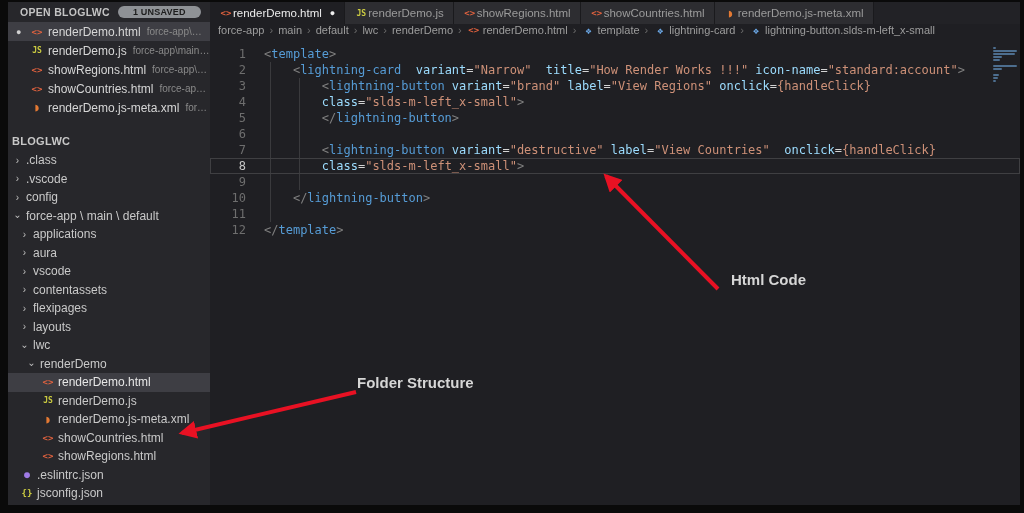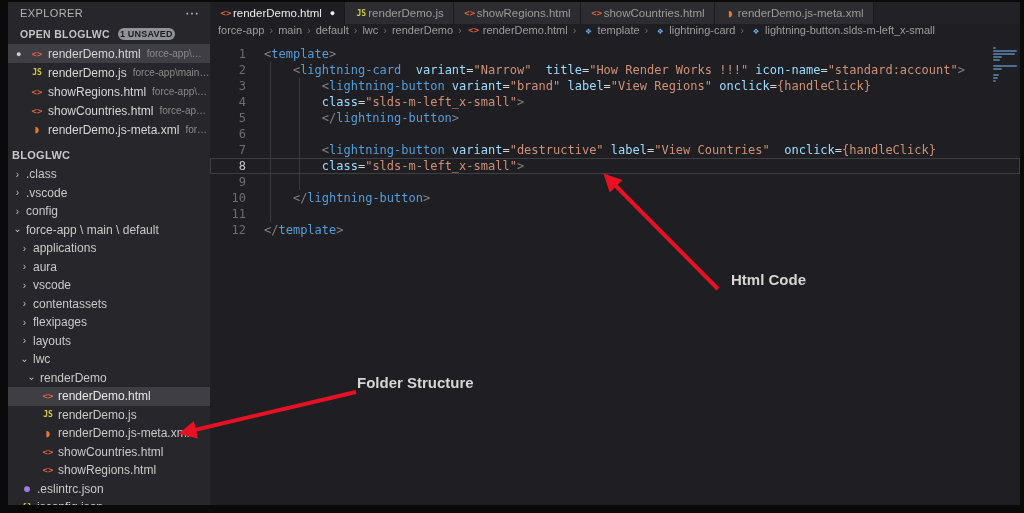--- a/index.html
+++ b/index.html
@@ -8,28 +8,28 @@
   #window{position:absolute;left:8px;top:2px;right:4px;bottom:8px;display:flex;background:#1f1f23;}
 
   
   .sidebar{width:202px;flex:0 0 202px;background:#27272b;color:#cccccc;font-size:12px;overflow:hidden;}
   .sb-header{display:flex;align-items:center;justify-content:space-between;height:22px;padding:0 10px 0 12px;
     color:#b4b4b4;font-size:11px;letter-spacing:.4px;}
   .more{color:#c0c0c0;font-size:14px;cursor:pointer;letter-spacing:1px;}
   .sb-sect{display:flex;align-items:center;height:20px;padding-left:12px;font-size:10.5px;font-weight:bold;
     color:#c4c4c4;letter-spacing:.3px;}
   .badge{margin-left:8px;background:#8f9296;color:#1d1d1d;font-size:9px;font-weight:bold;
-    padding:1px 2px;border-radius:8px;letter-spacing:.2px;}
+    padding:1px 15px;border-radius:8px;letter-spacing:.2px;}
   .oe-row{display:flex;align-items:center;height:19px;padding-left:8px;white-space:nowrap;cursor:pointer;}
   .oe-row.active{background:#3e3e44;}
   .mod-dot{width:14px;flex:0 0 14px;color:#d0d0d0;font-size:9px;}
   .oe-name{margin-left:4px;color:#d6d6d6;}
   .oe-path{margin-left:6px;color:#8a8a8a;font-size:10px;overflow:hidden;text-overflow:ellipsis;}
   .root-hdr{height:20px;display:flex;align-items:center;padding-left:4px;font-size:11px;font-weight:bold;
-    color:#c8c8c8;letter-spacing:.3px;margin-top:6px;}
+    color:#c8c8c8;letter-spacing:.3px;margin-top:14px;}
   .tree-row{display:flex;align-items:center;height:18.5px;white-space:nowrap;cursor:pointer;color:#c9c9c9;}
   .tree-row.selected{background:#3e3e44;color:#e6e6e6;}
   .chev{width:11px;flex:0 0 11px;color:#bdbdbd;font-size:10px;text-align:center;}
   .chev.open{transform:translateY(-1px);}
   .tree-label{margin-left:3px;}
 
   
   .fi{display:inline-block;width:14px;flex:0 0 14px;text-align:center;font-size:9px;font-weight:bold;
     font-family:"DejaVu Sans Mono",monospace;}
   .i-html{color:#e5633f;}
@@ -72,24 +72,20 @@
   
   #overlay{position:absolute;left:0;top:0;width:1024px;height:513px;pointer-events:none;}
 </style>
 </head>
 <body>
 
 <div id="frame">
   <div id="window">
 
     <aside class="sidebar">
-      <div class="sb-header">
-        <span>EXPLORER</span>
-        <span class="more">⋯</span>
-      </div>
       <div class="sb-sect">
         <span>OPEN BLOGLWC</span>
         <span class="badge">1 UNSAVED</span>
       </div>
       <div id="open-editors">
           <div class="oe-row active">
             <span class="mod-dot">●</span>
             <span class="fi i-html">&lt;&gt;</span>
             <span class="oe-name">renderDemo.html</span>
             <span class="oe-path">force-app\main...</span>

